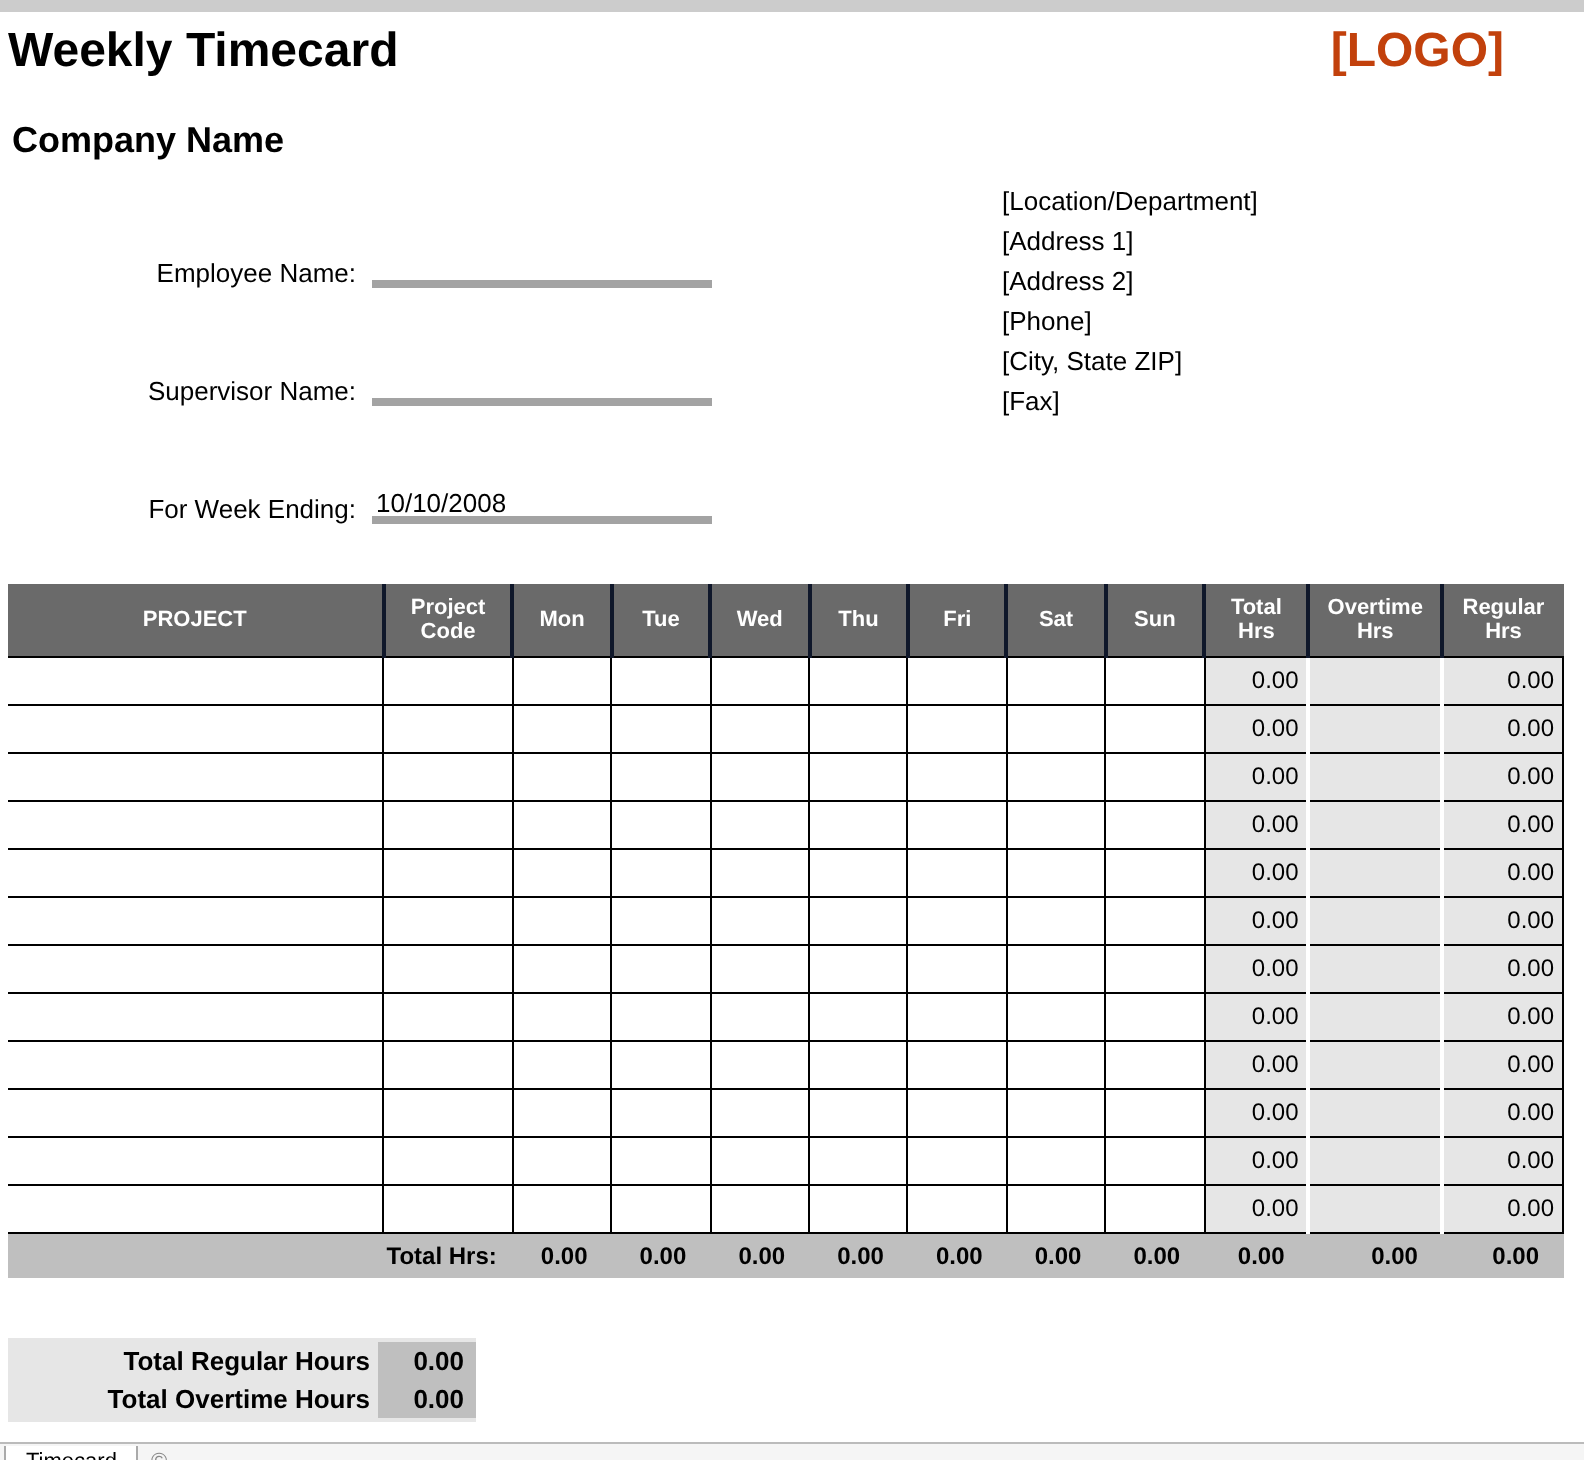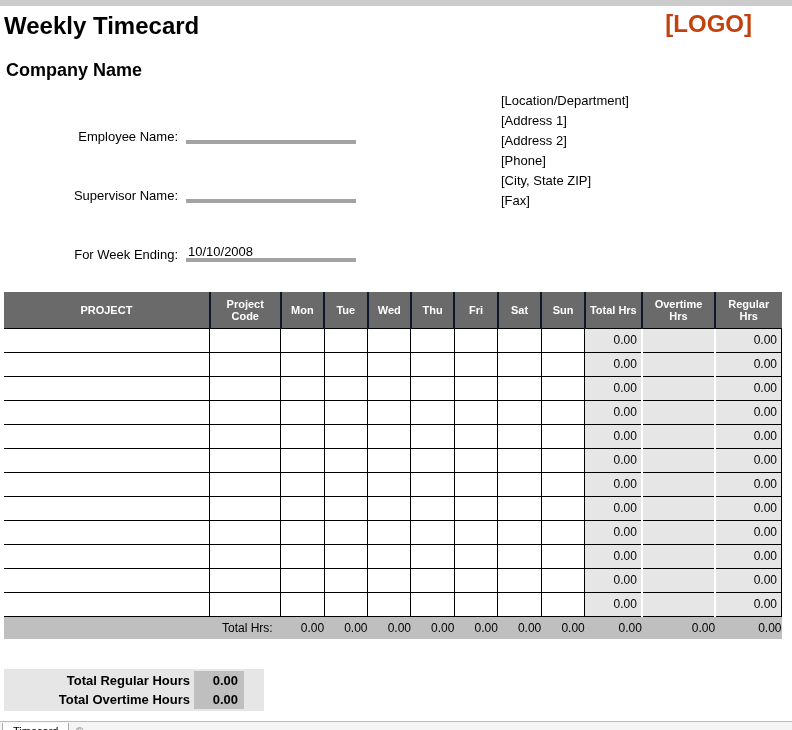--- a/index.html
+++ b/index.html
@@ -14,21 +14,21 @@
   .top-bar {
     height: 6px;
     background: #ccc;
   }
   .page {
     padding: 4px 10px 0 4px;
   }
   .header-row {
     display: flex;
     justify-content: space-between;
-    align-items: flex-start;
+    align-items: flex-end;
     margin-bottom: 20px;
   }
   .title {
     font-size: 24px;
     font-weight: bold;
     margin: 2px 0 0 0;
   }
   .logo {
     font-size: 24px;
     font-weight: bold;
@@ -108,33 +108,33 @@
     background: #e6e6e6;
   }
   table.grid td.calccell-mid {
     background: #e6e6e6;
     border-left: 2px solid #fff;
     border-right: 2px solid #fff;
   }
   tr.totalrow td {
     border: none;
     background: #bfbfbf;
-    font-weight: normal;
-    text-align: right;
-    padding: 4px 0;
+    font-weight: bold;
+    text-align: right;
+    padding: 4px 12px;
     height: 22px;
   }
   tr.totalrow td.label {
     text-align: right;
     padding-right: 8px;
   }
   .summary {
     margin-top: 30px;
     background: #e6e6e6;
-    width: 260px;
+    width: 234px;
     padding: 2px 0;
   }
   .summary-row {
     display: flex;
     align-items: center;
   }
   .summary-label {
     width: 190px;
     text-align: right;
     font-weight: bold;

